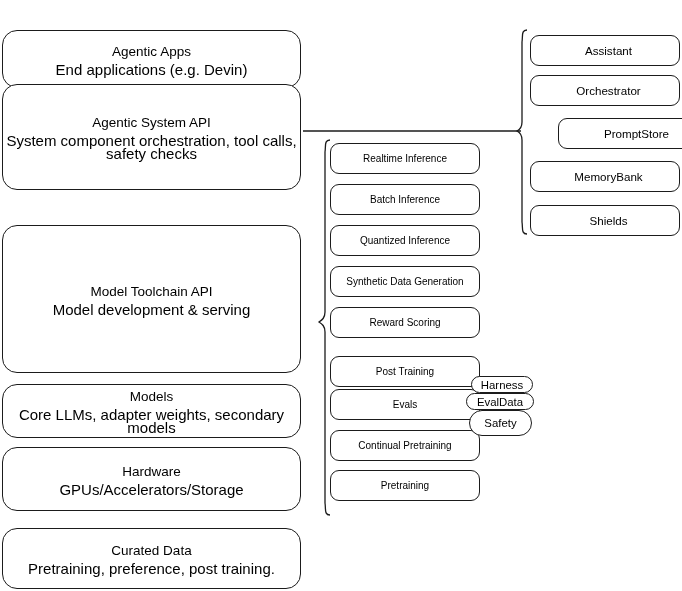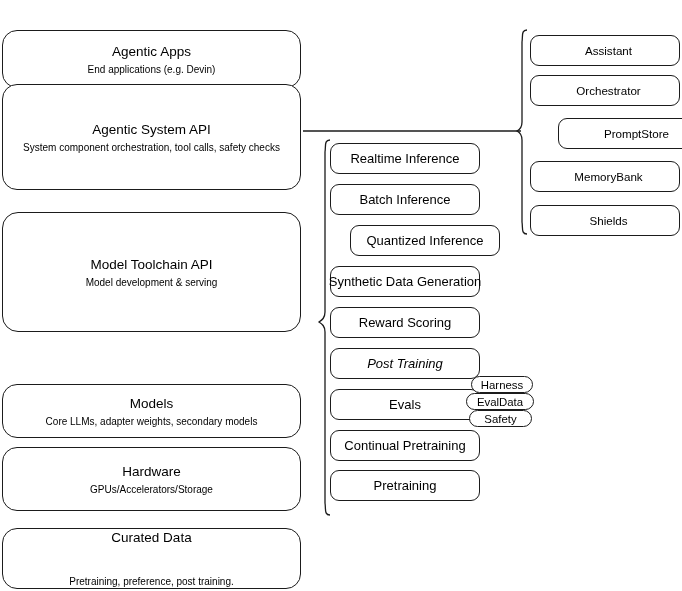--- a/index.html
+++ b/index.html
@@ -20,24 +20,24 @@
     border:1.3px solid #1b1b1b;
     border-radius:13px;
     display:flex;
     flex-direction:column;
     align-items:center;
     justify-content:center;
     text-align:center;
   }
   .layer{left:2px;width:299px;border-radius:15px;}
   .layer .title{font-size:13.5px;line-height:17px;}
-  .layer .sub{font-size:10px;line-height:13px;margin-top:3px;}
+  .layer .sub{font-size:15px;line-height:13px;margin-top:3px;}
 
   .mid{left:330px;width:150px;height:31px;border-radius:9px;}
-  .mid .title{font-size:13px;line-height:14px;white-space:nowrap;}
+  .mid .title{font-size:10px;line-height:14px;white-space:nowrap;}
 
   .right{left:530px;width:150px;height:31px;border-radius:9px;padding-left:7px;}
   .right .title{font-size:11.6px;line-height:14px;white-space:nowrap;}
 
   .pill{
     position:absolute;
     box-sizing:border-box;
     background:#ffffff;
     border:1.3px solid #1b1b1b;
     border-radius:999px;
@@ -79,75 +79,75 @@
   <div class="box layer" style="top:10px;height:58px;margin-top:20px;">
     <div class="title">Agentic Apps</div>
     <div class="sub">End applications (e.g. Devin)</div>
   </div>
 
   <div class="box layer" style="top:84px;height:106px;">
     <div class="title">Agentic System API</div>
     <div class="sub">System component orchestration, tool calls, safety checks</div>
   </div>
 
-  <div class="box layer" style="top:212px;height:120px;border-radius:16px;">
+  <div class="box layer" style="top:225px;height:148px;">
     <div class="title">Model Toolchain API</div>
     <div class="sub">Model development &amp; serving</div>
   </div>
 
   <div class="box layer" style="top:384px;height:54px;">
     <div class="title">Models</div>
     <div class="sub">Core LLMs, adapter weights, secondary models</div>
   </div>
 
   <div class="box layer" style="top:447px;height:64px;">
     <div class="title">Hardware</div>
     <div class="sub">GPUs/Accelerators/Storage</div>
   </div>
 
-  <div class="box layer" style="top:528px;height:61px;justify-content:space-between;">
+  <div class="box layer" style="top:528px;height:61px;">
     <div class="title">Curated Data</div>
     <div class="sub">Pretraining, preference, post training.</div>
   </div>
 
   <div class="box mid" style="top:143px;">
     <div class="title">Realtime Inference</div>
   </div>
   <div class="box mid" style="top:184px;">
     <div class="title">Batch Inference</div>
   </div>
-  <div class="box mid" style="top:225px;margin-left:20px;">
+  <div class="box mid" style="top:225px;">
     <div class="title">Quantized Inference</div>
   </div>
   <div class="box mid" style="top:266px;">
     <div class="title">Synthetic Data Generation</div>
   </div>
   <div class="box mid" style="top:307px;">
     <div class="title">Reward Scoring</div>
   </div>
-  <div class="box mid" style="top:348px;font-style:italic;">
+  <div class="box mid" style="top:356px;">
     <div class="title">Post Training</div>
   </div>
   <div class="box mid" style="top:389px;">
     <div class="title">Evals</div>
   </div>
   <div class="box mid" style="top:430px;">
     <div class="title">Continual Pretraining</div>
   </div>
   <div class="box mid" style="top:470px;">
     <div class="title">Pretraining</div>
   </div>
 
   <div class="pill" style="left:471px;top:376px;width:62px;height:17px;">
     <span>Harness</span>
   </div>
   <div class="pill" style="left:466px;top:393px;width:68px;height:17px;">
     <span>EvalData</span>
   </div>
-  <div class="pill" style="left:469px;top:410px;width:63px;height:17px;">
+  <div class="pill" style="left:469px;top:410px;width:63px;height:26px;">
     <span>Safety</span>
   </div>
 
   <div class="box right" style="top:35px;">
     <div class="title">Assistant</div>
   </div>
   <div class="box right" style="top:75px;">
     <div class="title">Orchestrator</div>
   </div>
   <div class="box right" style="top:118px;margin-left:28px;">

